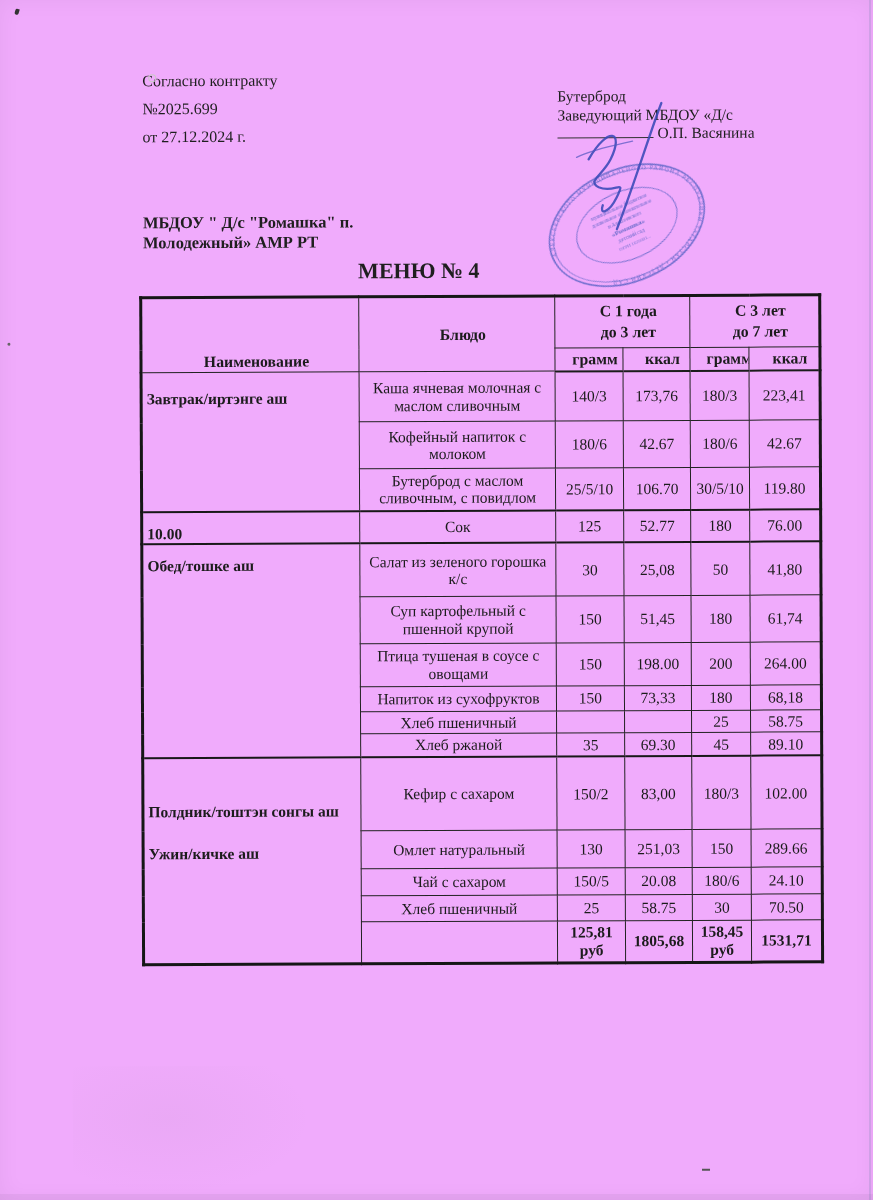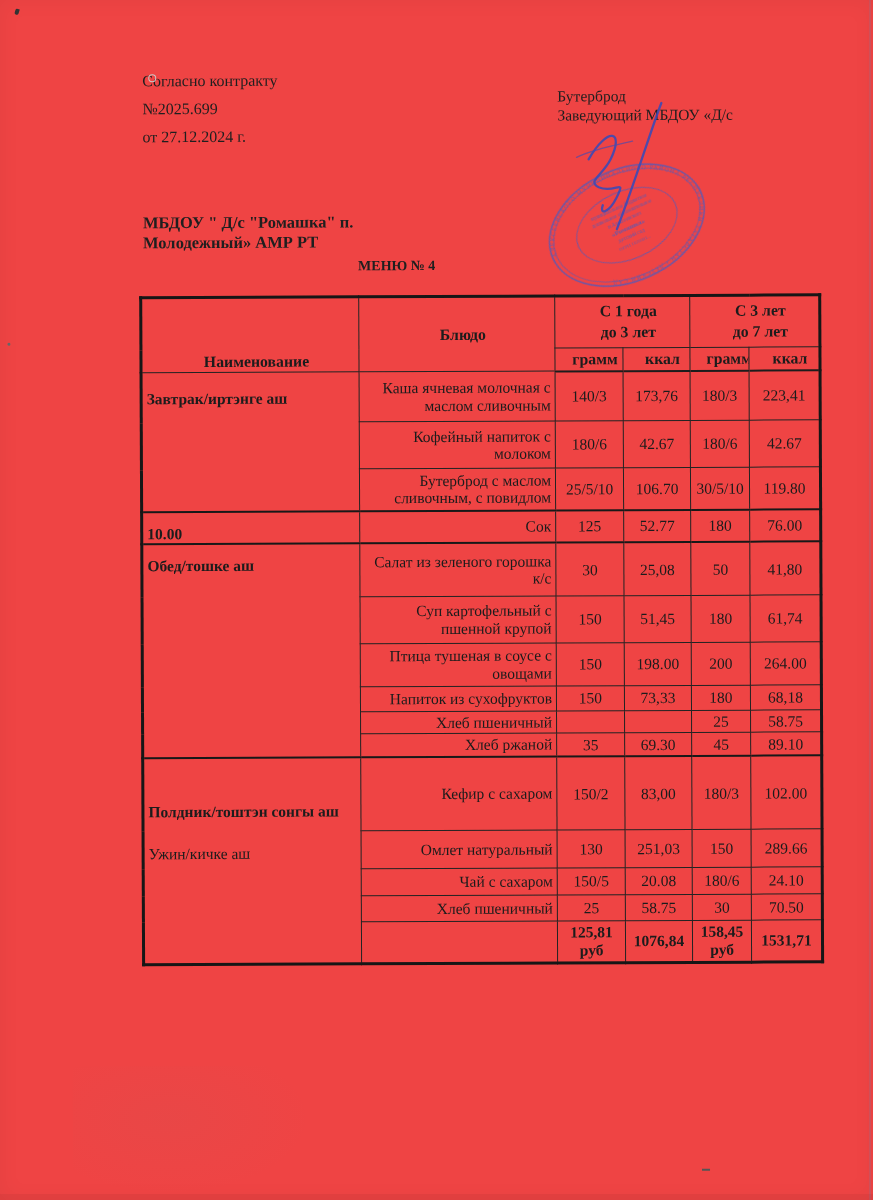--- a/index.html
+++ b/index.html
@@ -4,21 +4,21 @@
 <style>
   html,body{margin:0;padding:0;}
   body{
     width:873px;height:1200px;overflow:hidden;
     background:#e9e9e7;
     font-family:"Liberation Serif","DejaVu Serif",serif;
     color:#1f1f1f;
   }
   .page{
     position:relative;width:873px;height:1200px;overflow:hidden;
-    background:#ef4444;
+    background:#f0abfc;
     box-shadow:inset 0 0 22px rgba(0,0,0,0.05);
   }
   .sheet{
     position:absolute;left:0;top:0;width:873px;height:1200px;
     transform:rotate(-0.25deg);transform-origin:50% 40%;
   }
   
   .contract{
     position:absolute;left:144px;top:66px;width:280px;
     font-size:16px;line-height:28px;
@@ -30,21 +30,21 @@
   .sig-line{
     display:inline-block;width:96px;height:13px;
     border-bottom:1.4px solid #333;margin-right:4px;
   }
   .org-title{
     position:absolute;left:144px;top:212px;width:310px;
     font-size:16.5px;font-weight:bold;line-height:20px;
   }
   .menu-title{
     position:absolute;left:359px;top:258px;
-    font-size:14px;font-weight:bold;
+    font-size:22px;font-weight:bold;
   }
   
   .stamp{position:absolute;left:528px;top:156px;width:200px;height:140px;opacity:.8;}
   .signature{position:absolute;left:560px;top:98px;width:150px;height:140px;opacity:.88;}
   
   table.menu{
     position:absolute;left:140px;top:295px;width:679px;
     border-collapse:collapse;table-layout:fixed;
     font-size:15.5px;color:#1c1c1c;
   }
@@ -60,26 +60,26 @@
   th.h-group{vertical-align:middle;text-align:center;white-space:pre-line;line-height:1.3;}
   th.h-sub{text-align:center;padding:0 2px 2px 2px;}
   thead tr.sub th{border-bottom:2.2px solid #1c1c1c;}
   td.sec{
     font-weight:bold;vertical-align:top;text-align:left;
     padding-left:3px;line-height:1.15;
   }
   td.sec.pt1{padding-top:17px;}
   td.sec.pt2{padding-top:12px;}
   td.sec.mid{vertical-align:middle;padding-top:12px;}
-  td.dish{text-align:right;line-height:1.12;padding-left:5px;}
+  td.dish{text-align:center;line-height:1.12;padding-left:5px;}
   td.val{text-align:center;vertical-align:middle;line-height:1.1;}
   tr.thick td{border-top:2.6px solid #181818;}
   td.thick{border-top:2.6px solid #181818;}
   tr.totals td{font-weight:bold;vertical-align:middle;text-align:center;line-height:1.12;}
-  .sec-gap{margin-top:24px;font-weight:normal;}
+  .sec-gap{margin-top:24px;font-weight:bold;}
   
   .art{position:absolute;background:#444;pointer-events:none;}
   .a1{left:17px;top:7px;width:4px;height:6px;border-radius:2px 0 2px 2px;transform:rotate(18deg);background:#333;}
   .a2{left:8px;top:341px;width:3px;height:3px;border-radius:50%;background:#666;}
   .a3{left:699px;top:1170px;width:8px;height:2.2px;background:#555;}
   .a4{left:150px;top:73px;width:6px;height:6px;border-radius:50%;background:none;border:1px solid #c9c9c6;}
   .edge-r{position:absolute;right:2px;top:0;width:2px;height:1200px;background:rgba(110,130,175,0.22);}
   .edge-b{position:absolute;left:0;bottom:0;width:873px;height:6px;background:rgba(0,0,0,0.04);}
   .smudge{position:absolute;left:70px;top:1065px;width:240px;height:130px;
     background:radial-gradient(ellipse at 40% 40%,rgba(120,120,118,0.05),rgba(0,0,0,0) 70%);}
@@ -92,20 +92,23 @@
 
     <div class="contract">
       <div>Согласно контракту</div>
       <div>№2025.699</div>
       <div>от 27.12.2024 г.</div>
     </div>
 
     <div class="approval">
       <div>Бутерброд</div>
       <div>Заведующий МБДОУ «Д/с</div>
+      <div>
+        <span class="sig-line"></span><span>О.П. Васянина</span>
+      </div>
     </div>
 
     <svg class="stamp" viewBox="0 0 200 140" xmlns="http://www.w3.org/2000/svg">
       <defs>
         <filter id="blur1">
             <feGaussianBlur stdDeviation="0.55"></feGaussianBlur>
           </filter>
         <path id="ringpath" d="M24 70 a76 51 0 1 1 152 0 a76 51 0 1 1 -152 0"></path>
       </defs>
       <g transform="rotate(-24 100 70)" filter="url(#blur1)" fill="none" stroke="#4a5cc0">
@@ -268,21 +271,21 @@
         <tr style="height:26px">
           <td class="dish">Хлеб пшеничный</td>
           <td class="val">25</td>
           <td class="val">58.75</td>
           <td class="val">30</td>
           <td class="val">70.50</td>
         </tr>
         <tr class="totals" style="height:42px">
           <td class="dish"></td>
           <td class="val">125,81 руб</td>
-          <td class="val">1076,84</td>
+          <td class="val">1805,68</td>
           <td class="val">158,45 руб</td>
           <td class="val">1531,71</td>
         </tr>
       </tbody>
     </table>
 
     <span class="art a1"></span>
     <span class="art a2"></span>
     <span class="art a3"></span>
     <span class="art a4"></span>

